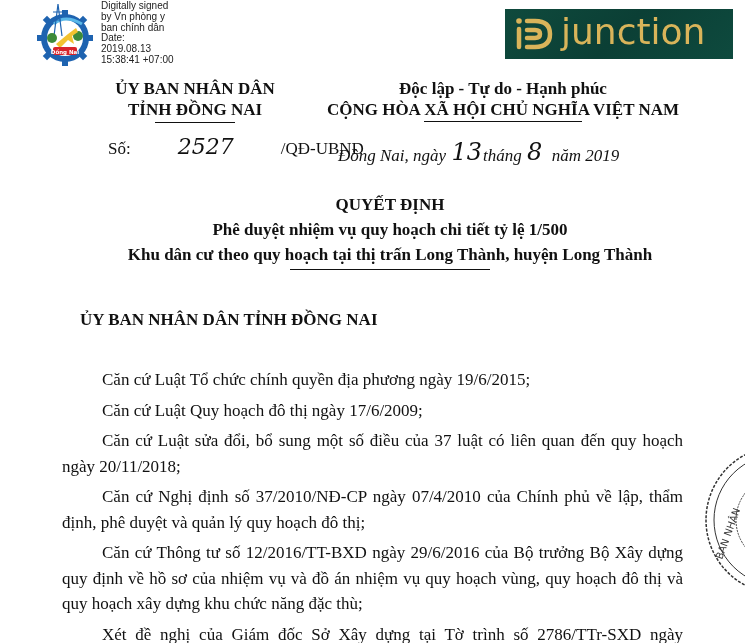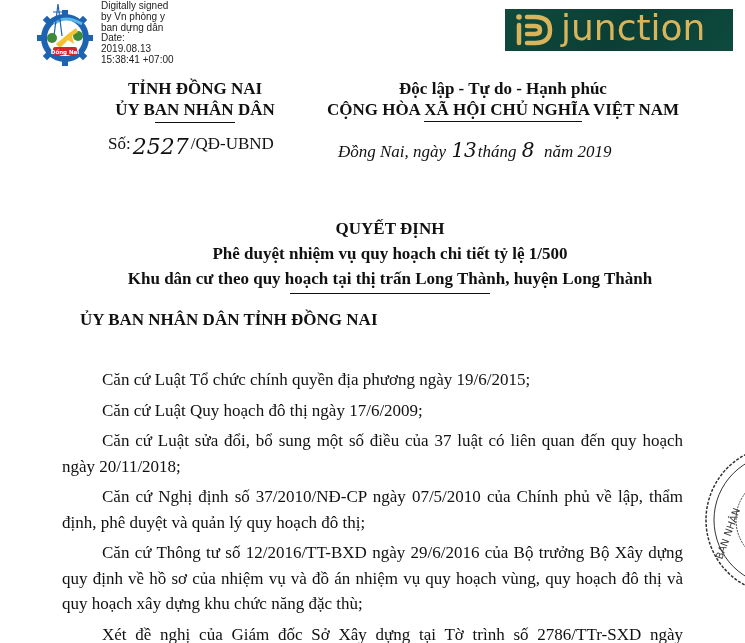--- a/index.html
+++ b/index.html
@@ -9,39 +9,39 @@
       font-family: "Liberation Serif", "DejaVu Serif", serif;
     }
     .abs { position: absolute; }
     
     .logo { left: 34px; top: 2px; width: 62px; height: 64px; }
     
     .sig { left: 101px; top: 1px; font-family: "Liberation Sans", "DejaVu Sans", sans-serif;
       font-size: 10px; line-height: 10.8px; color: #222; }
     .sig div { white-space: nowrap; }
     
-    .junction { left: 505px; top: 9px; width: 228px; height: 42px;
+    .junction { left: 505px; top: 9px; width: 228px; height: 50px;
       background: linear-gradient(135deg, #0f4a3d 0%, #0b3f35 50%, #0e4a3e 100%);
       display: flex; align-items: center; }
     .junction .jicon { margin-left: 8px; width: 40px; height: 34px; }
     .junction .jtext { margin-left: 8px; font-family: "DejaVu Sans", sans-serif;
       font-size: 36px; color: #d9b45a; letter-spacing: 0px; line-height: 1; margin-top: -4px; }
     
     .hl { left: 90px; top: 78px; width: 210px; text-align: center; font-weight: bold; font-size: 17px; line-height: 21px; }
     .hl .rule { width: 80px; height: 1px; background: #111; margin: 2px auto 0; }
-    .so { left: 108px; top: 134px; font-size: 17px; display: flex; align-items: flex-start; }
-    .hand { font-family: "DejaVu Serif", serif; font-style: italic; font-size: 22px; margin: 0 2px; color: #111; }
+    .so { left: 108px; top: 134px; font-size: 17px; display: flex; align-items: flex-end; gap: 28px; }
+    .hand { font-family: "DejaVu Serif", serif; font-style: italic; font-size: 22px; margin: 0 19px; color: #111; }
     
     .hr { left: 318px; top: 78px; width: 370px; text-align: center; font-weight: bold; font-size: 17px; line-height: 21px; }
     .hr .rule { width: 158px; height: 1px; background: #111; margin: 1px auto 0; }
     .date { left: 338px; top: 138px; font-style: italic; font-size: 17px; display: flex; align-items: flex-end; white-space: pre; }
-    .date .hand { font-size: 20px; margin: 0 1px; }
+    .date .hand { font-size: 24px; margin: 0 1px; }
     
     .title { left: 80px; top: 193px; width: 620px; text-align: center; font-weight: bold; font-size: 17px; }
-    .title .t1 { line-height: 24px; margin-top: 24px; }
+    .title .t1 { line-height: 24px; }
     .title .t2, .title .t3 { line-height: 25px; }
     .title .rule { width: 200px; height: 1px; background: #111; margin: 2px auto 0; }
     .org { left: 80px; top: 310px; width: 620px; text-align: left; font-weight: bold; font-size: 17px; }
     
     .body { left: 62px; top: 367px; width: 621px; font-size: 17px; line-height: 25.5px; text-align: justify; }
     .body p { margin: 0 0 5px 0; text-indent: 40px; }
     
     .stamp { left: 700px; top: 440px; width: 90px; height: 160px; }
   </style>
 </head>
@@ -72,41 +72,41 @@
     <path d="M22 42 L34 32 L42 26 L44 30 L38 34 L40 42 L34 38 L26 46 Z" fill="#f2c230"></path>
 
     <rect x="19" y="45" width="24" height="8" rx="2" fill="#d8242a"></rect>
     <text x="31" y="51.5" font-size="5.5" text-anchor="middle" fill="#fff" font-family="DejaVu Sans, sans-serif" font-weight="bold">Đồng Nai</text>
   </svg>
 </div>
 
 <div class="abs sig">
   <div>Digitally signed</div>
   <div>by Vn phòng y</div>
-  <div>ban dựng dân</div>
+  <div>ban chính dân</div>
   <div>Date:</div>
   <div>2019.08.13</div>
   <div>15:38:41 +07:00</div>
 </div>
 
 <div class="abs junction">
   <svg class="jicon" viewBox="0 0 40 34">
     <g fill="none" stroke="#d9b45a" stroke-width="4.5" stroke-linecap="round">
       <path d="M6 12 L6 30"></path>
       <path d="M14 4 L22 4 Q37 4 37 17 Q37 30 22 30 L14 30"></path>
       <path d="M14 13 L22 13 Q27 13 27 17 Q27 21 22 21 L14 21"></path>
     </g>
     <circle cx="6" cy="4" r="2.8" fill="#d9b45a"></circle>
   </svg>
   <span class="jtext">junction</span>
 </div>
 
 <div class="abs hl">
+  <div>ỦY BAN NHÂN DÂN</div>
   <div>TỈNH ĐỒNG NAI</div>
-  <div>ỦY BAN NHÂN DÂN</div>
   <div class="rule"></div>
 </div>
 <div class="abs so">
   <span>Số:</span>
   <span class="hand">2527</span>
   <span>/QĐ-UBND</span>
 </div>
 
 <div class="abs hr">
   <div>Độc lập - Tự do - Hạnh phúc</div>
@@ -127,21 +127,21 @@
   <div class="t3">Khu dân cư theo quy hoạch tại thị trấn Long Thành, huyện Long Thành</div>
   <div class="rule"></div>
 </div>
 
 <div class="abs org">ỦY BAN NHÂN DÂN TỈNH ĐỒNG NAI</div>
 
 <div class="abs body">
   <p>Căn cứ Luật Tổ chức chính quyền địa phương ngày 19/6/2015;</p>
   <p>Căn cứ Luật Quy hoạch đô thị ngày 17/6/2009;</p>
   <p>Căn cứ Luật sửa đổi, bổ sung một số điều của 37 luật có liên quan đến quy hoạch ngày 20/11/2018;</p>
-  <p>Căn cứ Nghị định số 37/2010/NĐ-CP ngày 07/5/2010 của Chính phủ về lập, thẩm định, phê duyệt và quản lý quy hoạch đô thị;</p>
+  <p>Căn cứ Nghị định số 37/2010/NĐ-CP ngày 07/4/2010 của Chính phủ về lập, thẩm định, phê duyệt và quản lý quy hoạch đô thị;</p>
   <p>Căn cứ Thông tư số 12/2016/TT-BXD ngày 29/6/2016 của Bộ trưởng Bộ Xây dựng quy định về hồ sơ của nhiệm vụ và đồ án nhiệm vụ quy hoạch vùng, quy hoạch đô thị và quy hoạch xây dựng khu chức năng đặc thù;</p>
   <p>Xét đề nghị của Giám đốc Sở Xây dựng tại Tờ trình số 2786/TTr-SXD ngày 05/7/2019,</p>
 </div>
 
 <div class="abs stamp">
   <svg width="90" height="160" viewBox="0 0 90 160">
     <circle cx="80" cy="80" r="74" fill="none" stroke="#333" stroke-width="1.5" stroke-dasharray="3 1.5"></circle>
     <circle cx="80" cy="80" r="66" fill="none" stroke="#333" stroke-width="1"></circle>
     <circle cx="80" cy="80" r="44" fill="none" stroke="#444" stroke-width="1" stroke-dasharray="2 1"></circle>
     <text font-size="10" font-family="DejaVu Sans, sans-serif" fill="#333" transform="translate(22 120) rotate(-70)">BAN NHÂN</text>

